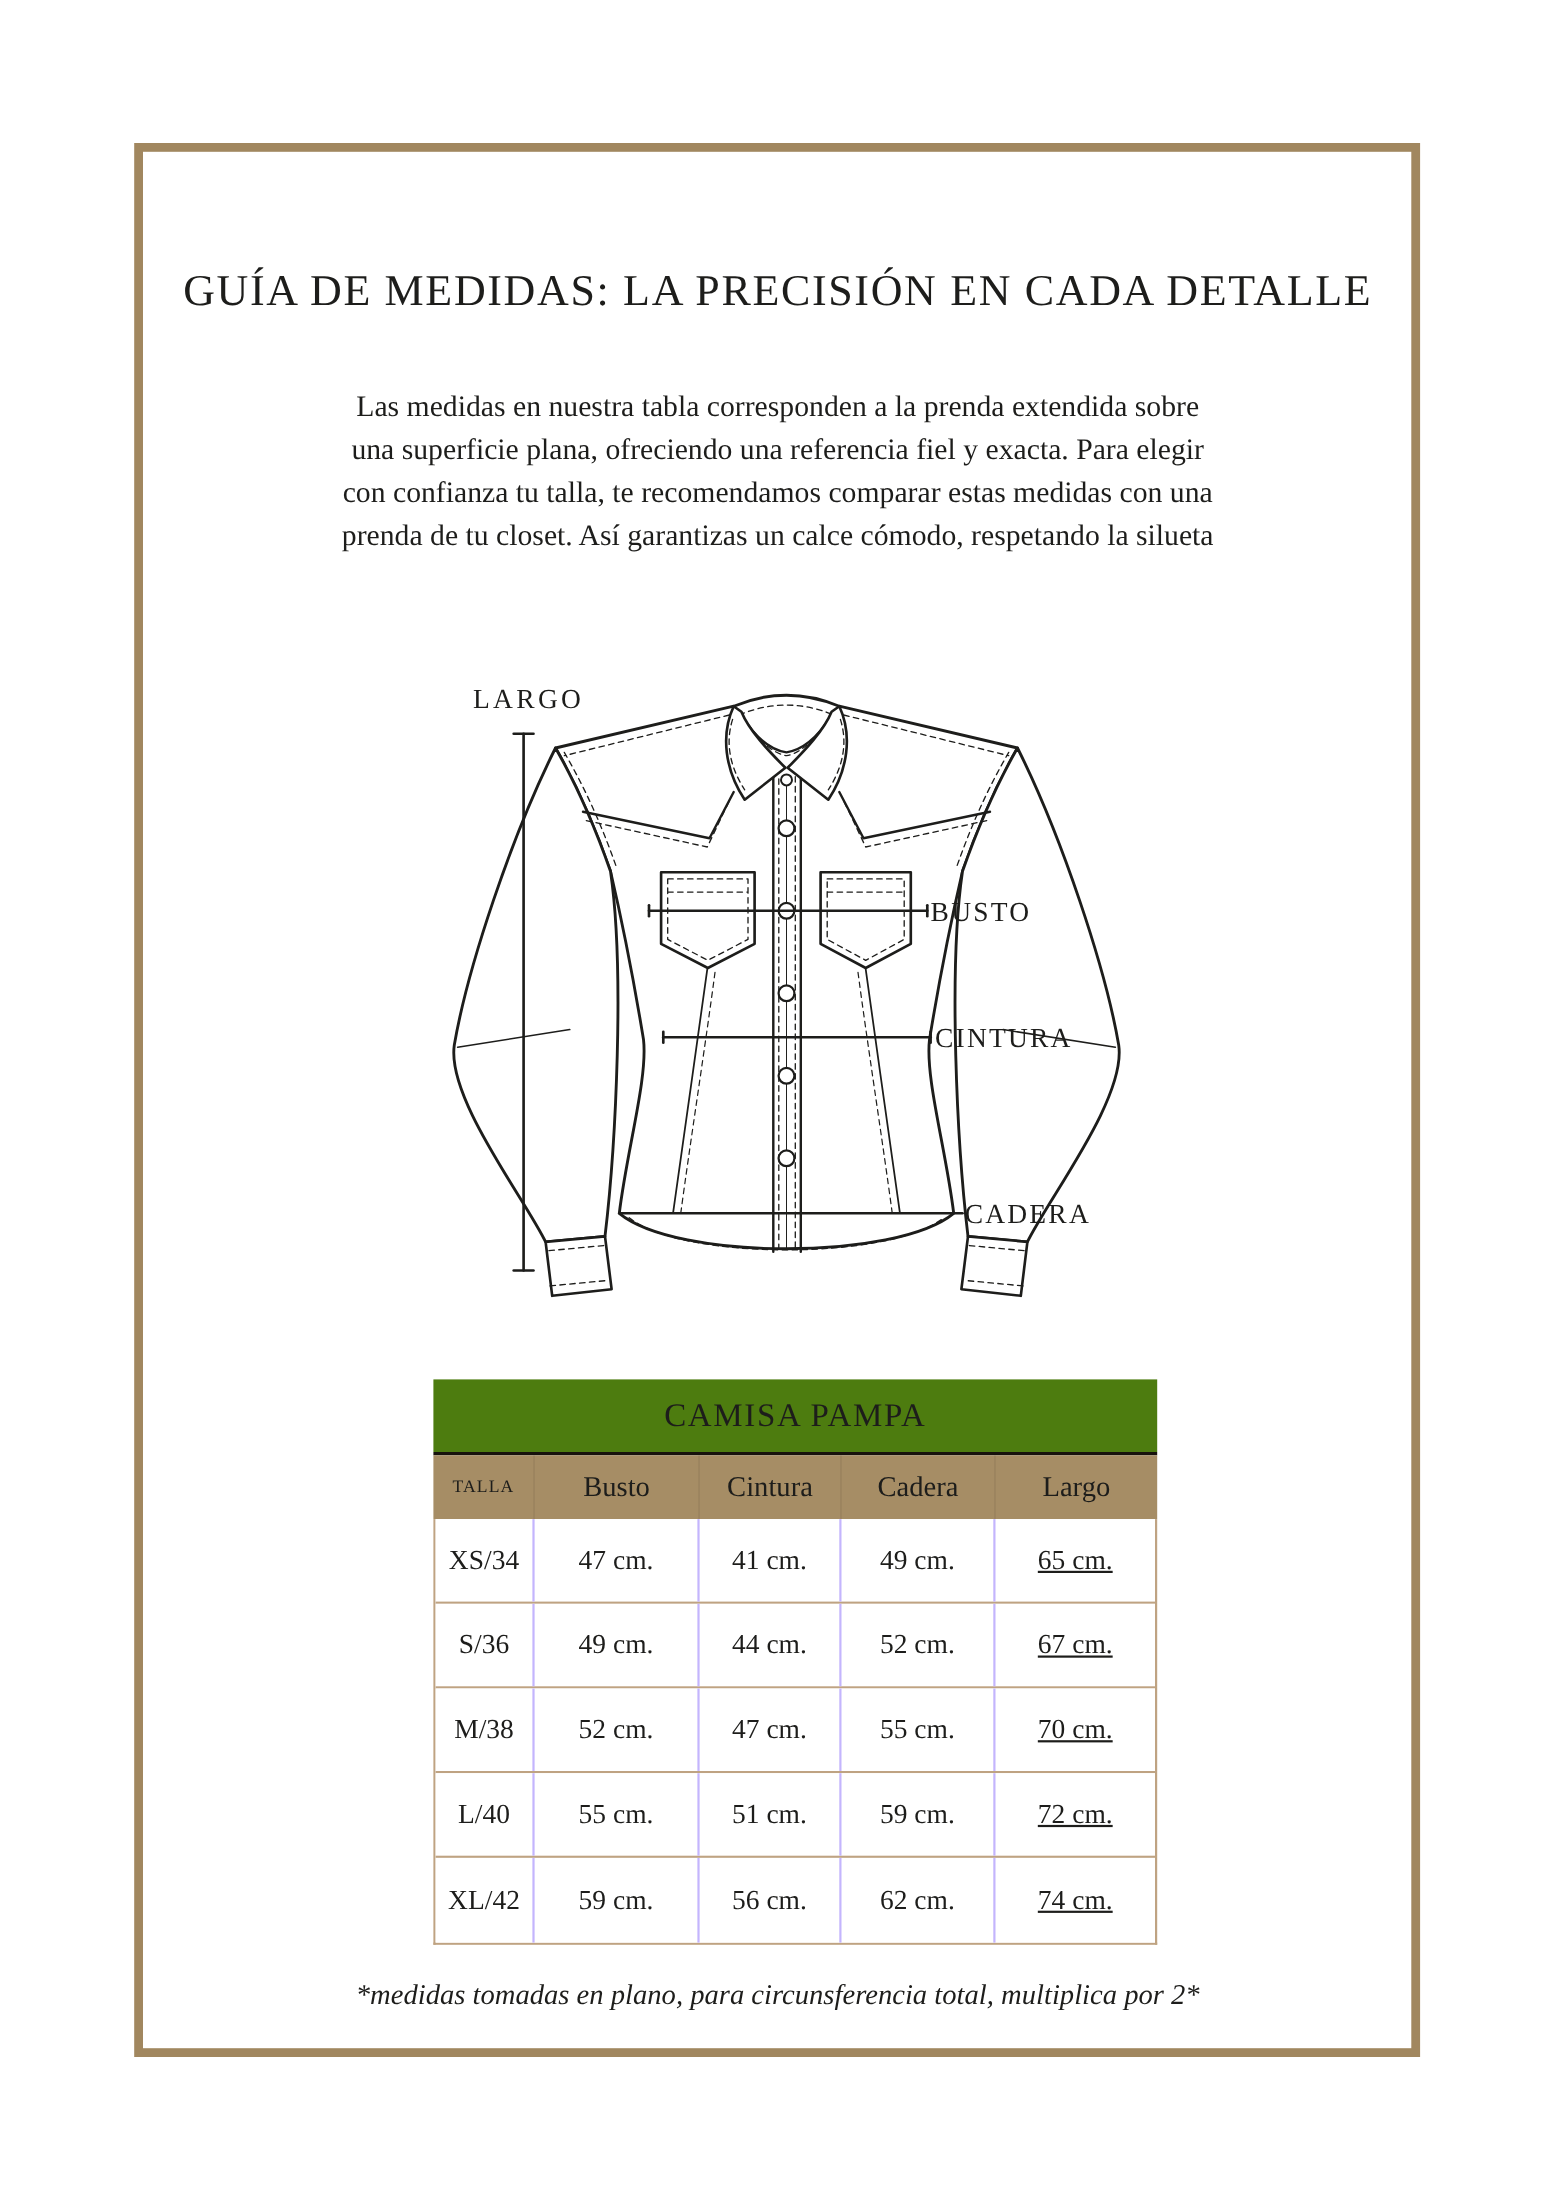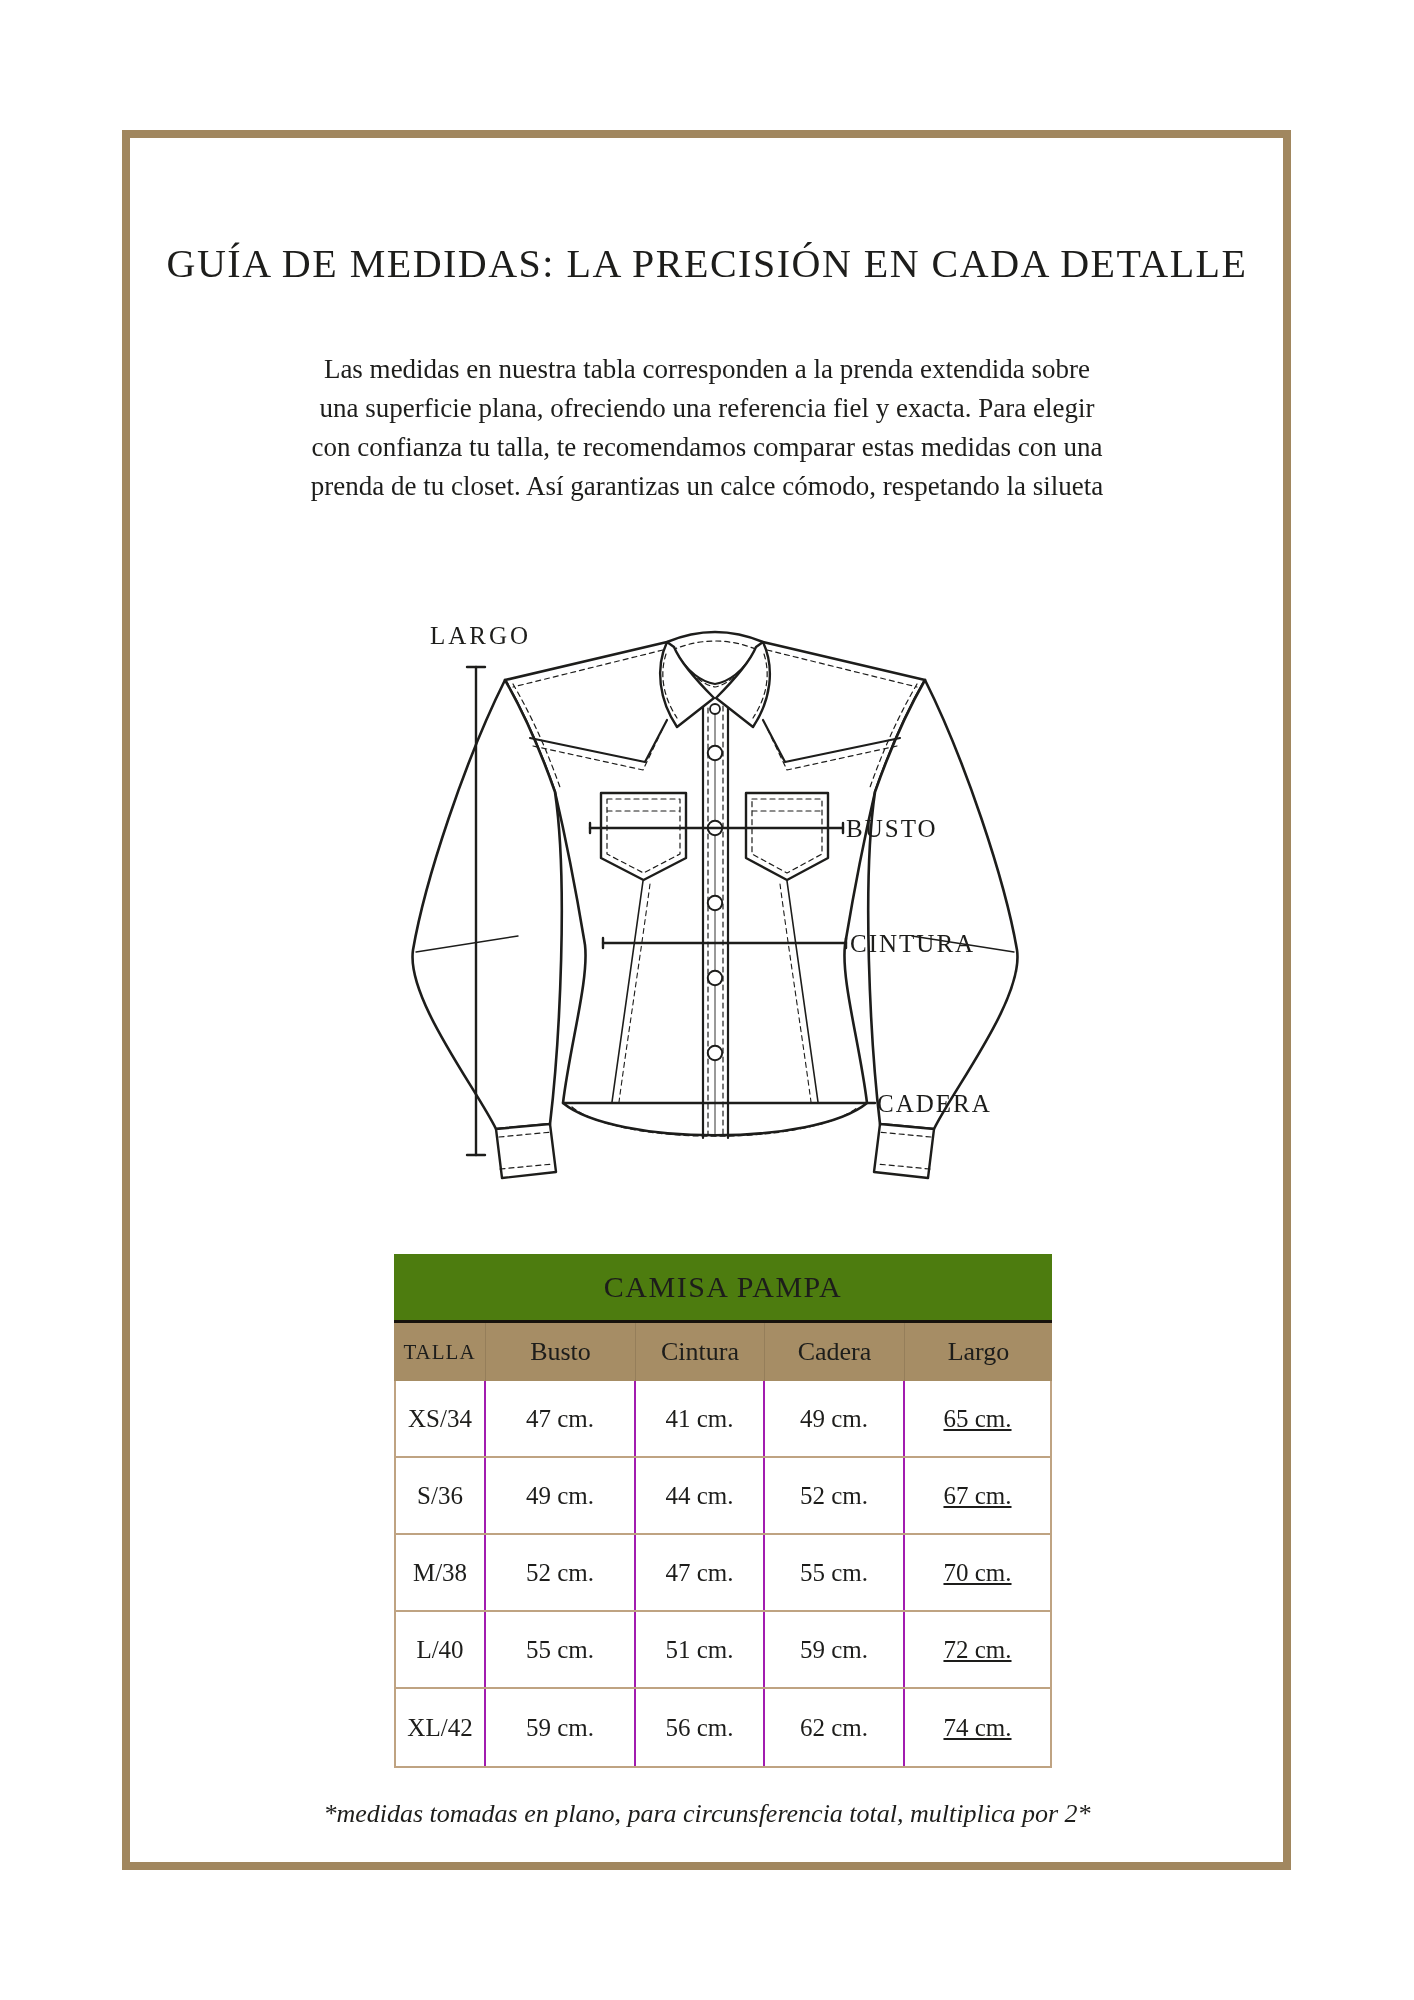--- a/index.html
+++ b/index.html
@@ -33,30 +33,30 @@
   .t-sep{height:3px;background:#17120c;}
   .t-head{
     height:58px;background:#a68d65;display:grid;
     grid-template-columns:92px 150px 129px 140px 147px;
   }
   .t-head .th{
     display:flex;align-items:center;justify-content:center;font-size:26px;
     border-right:1px solid rgba(0,0,0,0.10);
   }
   .t-head .th:last-child{border-right:none;}
-  .t-head .th.small{font-size:21px;letter-spacing:1px;}
+  .t-head .th.small{font-size:16px;letter-spacing:1px;}
   .t-body{border:2px solid #bfa382;border-top:none;box-sizing:border-box;}
   .t-row{
     display:grid;grid-template-columns:90px 150px 129px 140px 145px;height:77px;
     border-bottom:2px solid #bfa382;box-sizing:border-box;background:#ffffff;
   }
   .t-row:last-child{border-bottom:none;}
   .t-row .td{
     display:flex;align-items:center;justify-content:center;font-size:25px;
-    border-right:2px solid #a21caf;box-sizing:border-box;
+    border-right:2px solid #c4b5fd;box-sizing:border-box;
   }
   .t-row .td:last-child{border-right:none;text-decoration:underline;}
   .footnote{
     position:absolute;left:0;top:1799px;width:1414px;text-align:center;
     font-style:italic;font-size:26px;
   }
 </style>
 </head>
 <body>
 

